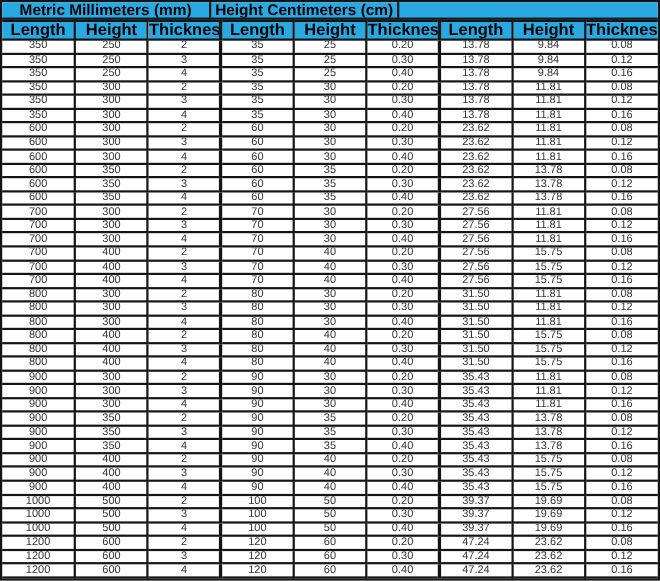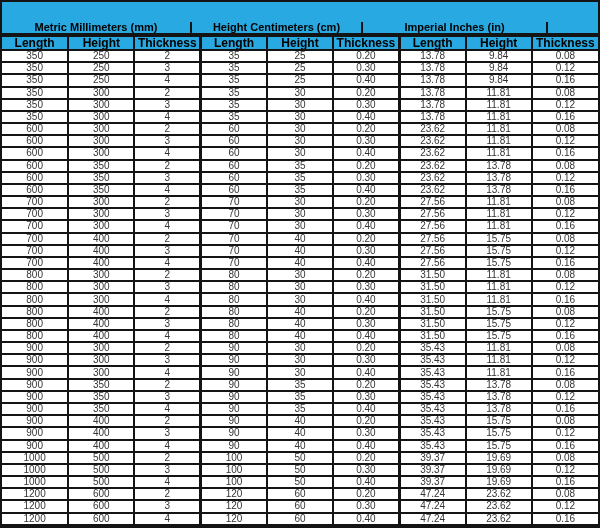--- a/index.html
+++ b/index.html
@@ -18,61 +18,60 @@
   }
   .top-header{
     display:flex;flex:0 0 14px;
     background:var(--header-bg);
     border-bottom:2px solid var(--grid);
   }
   .top-cell{
     box-sizing:border-box;
     border-right:2px solid var(--grid);
     display:flex;align-items:center;justify-content:center;
-    font-weight:bold;font-size:11px;line-height:1;
+    font-weight:bold;font-size:14px;line-height:1;
     color:var(--header-text);
-    white-space:nowrap;overflow:hidden;margin-top:20px;
+    white-space:nowrap;overflow:hidden;
   }
   .top-cell.a{flex:0 0 190px;}
   .top-cell.b{flex:0 0 171px;}
   .top-cell.c{flex:0 0 185px;}
   .top-cell.filler{flex:1;border-right:none;}
   table{
     flex:1;width:100%;
     border-collapse:collapse;table-layout:fixed;
   }
   th,td{
     box-sizing:border-box;
     border:2px solid var(--grid);
     text-align:center;vertical-align:middle;
     padding:0;overflow:hidden;white-space:nowrap;
     line-height:1;
   }
   th{
     background:var(--header-bg);
     color:var(--header-text);
-    font-size:12px;font-weight:bold;
+    font-size:15px;font-weight:bold;
   }
   td{
     color:var(--data-text);
     font-size:10px;font-weight:normal;
   }
   .sec-end{border-right-width:3px;}
   tr :first-child{border-left:none;}
   tr :last-child{border-right:none;}
 </style>
 </head>
 <body>
 
 <div class="sheet">
 
   <div class="top-header">
     <div class="top-cell a">Metric Millimeters (mm)</div>
     <div class="top-cell b">Height Centimeters (cm)</div>
-    <div class="top-cell c">Imperial Inches (in)</div>
     <div class="top-cell filler"></div>
   </div>
 
   <table>
     <thead>
       <tr>
           <th>Length</th>
           <th>Height</th>
           <th class="sec-end">Thickness</th>
           <th>Length</th>

